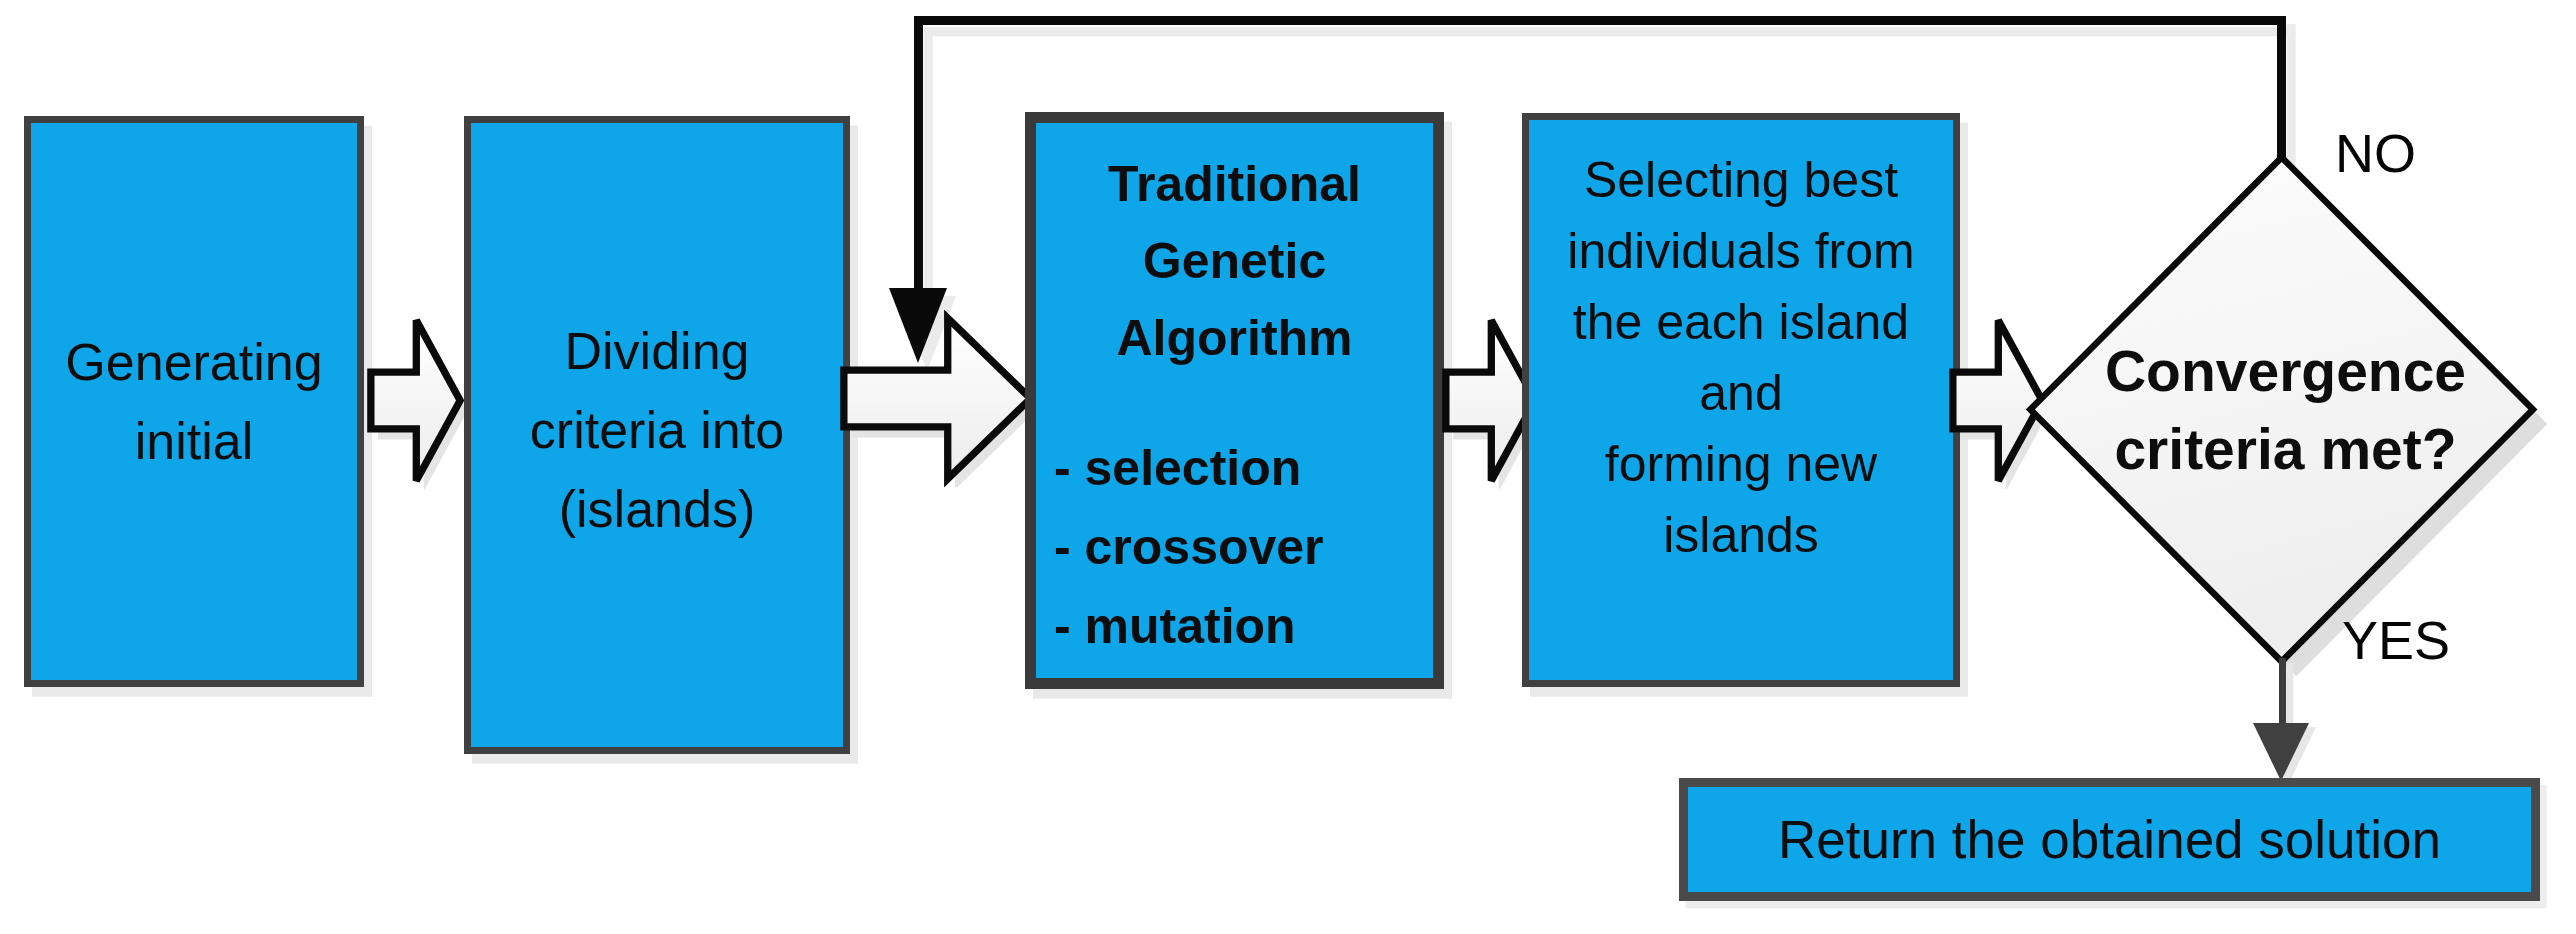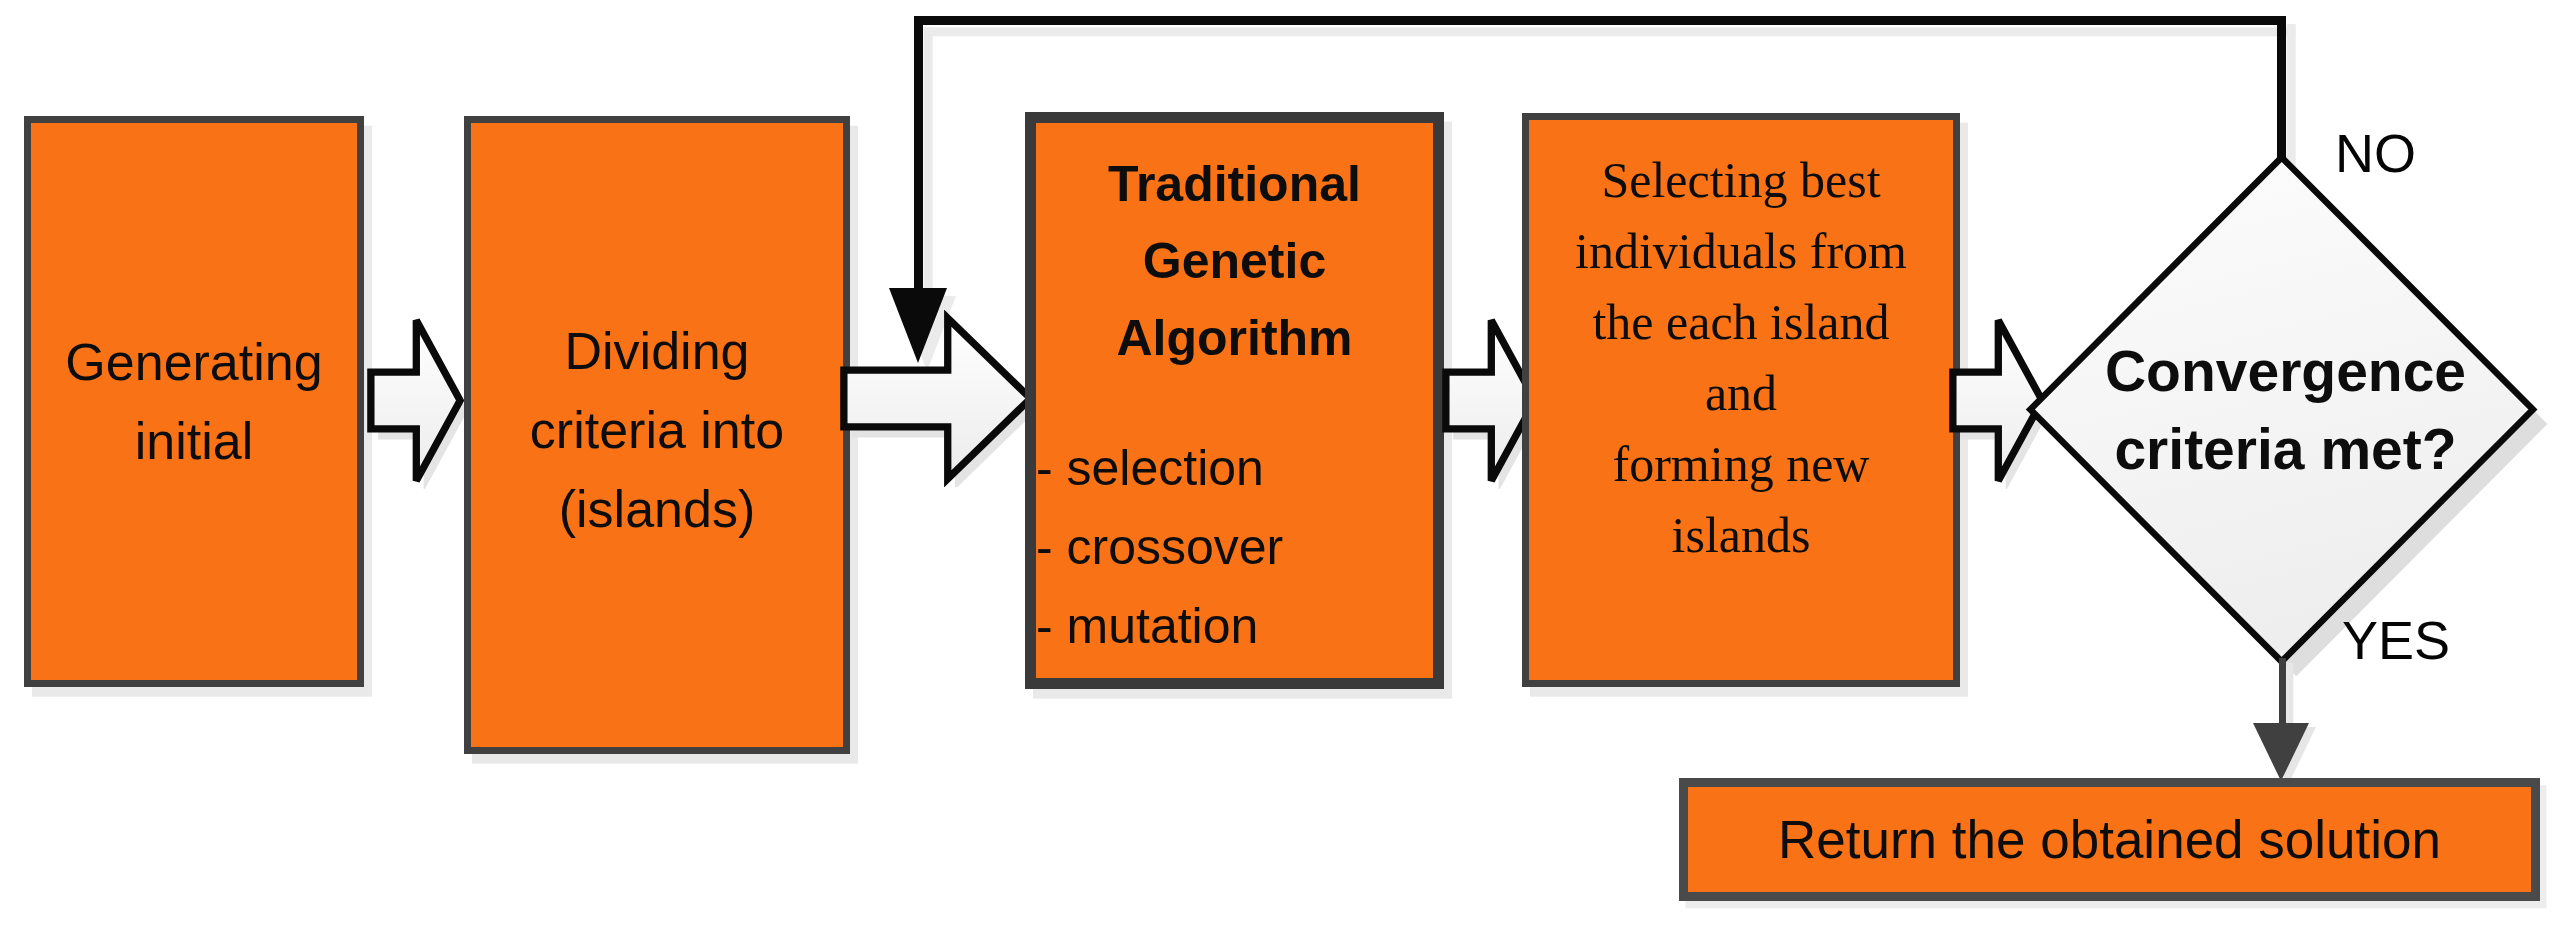--- a/index.html
+++ b/index.html
@@ -7,21 +7,21 @@
     position:relative;
     width:2576px;height:934px;
     background:#ffffff;
     overflow:hidden;
     font-family:"Liberation Sans","DejaVu Sans",sans-serif;
     color:#0d0d0d;
   }
   
   .pbox{
     position:absolute;
-    background:#f97316;
+    background:#0ea5e9;
     border:7.3px solid #404040;
     box-sizing:border-box;
     box-shadow:8px 9.7px 0 #e9e9e9;
     display:flex;align-items:center;justify-content:center;
     text-align:center;
   }
   .pbox .lines{font-size:52px;line-height:79px;}
   #box-generate{left:24px;top:116px;width:340px;height:571px;}
   #box-divide{left:464px;top:116px;width:386px;height:638px;}
   #box-divide .lines{transform:translateY(-4.9px);}
@@ -29,23 +29,24 @@
     left:1025px;top:112px;width:419px;height:577px;
     border-width:11.3px;border-color:#3a3a3a;
     display:block;
   }
   #box-tga .title{
     margin-top:23px;
     font-size:50px;font-weight:bold;line-height:77px;text-align:center;
   }
   #box-tga .bullets{
     margin-top:52px;
-    font-size:50px;line-height:79px;text-align:left;
+    padding-left:18px;
+    font-size:50px;line-height:79px;text-align:left;font-weight:bold;
   }
-  #box-select{left:1522px;top:113px;width:438px;height:574px;font-family:Liberation Serif, serif;}
+  #box-select{left:1522px;top:113px;width:438px;height:574px;}
   #box-select .lines{font-size:50px;line-height:71px;transform:translateY(-42px);}
   #box-return{
     left:1679px;top:778px;width:861px;height:123px;
     border-width:9px;border-color:#4a4a4a;
     box-shadow:6.5px 7.3px 0 #ededed;
   }
   #box-return .lines{font-size:53px;line-height:57px;}
 
   
   .blockarrow{position:absolute;}

